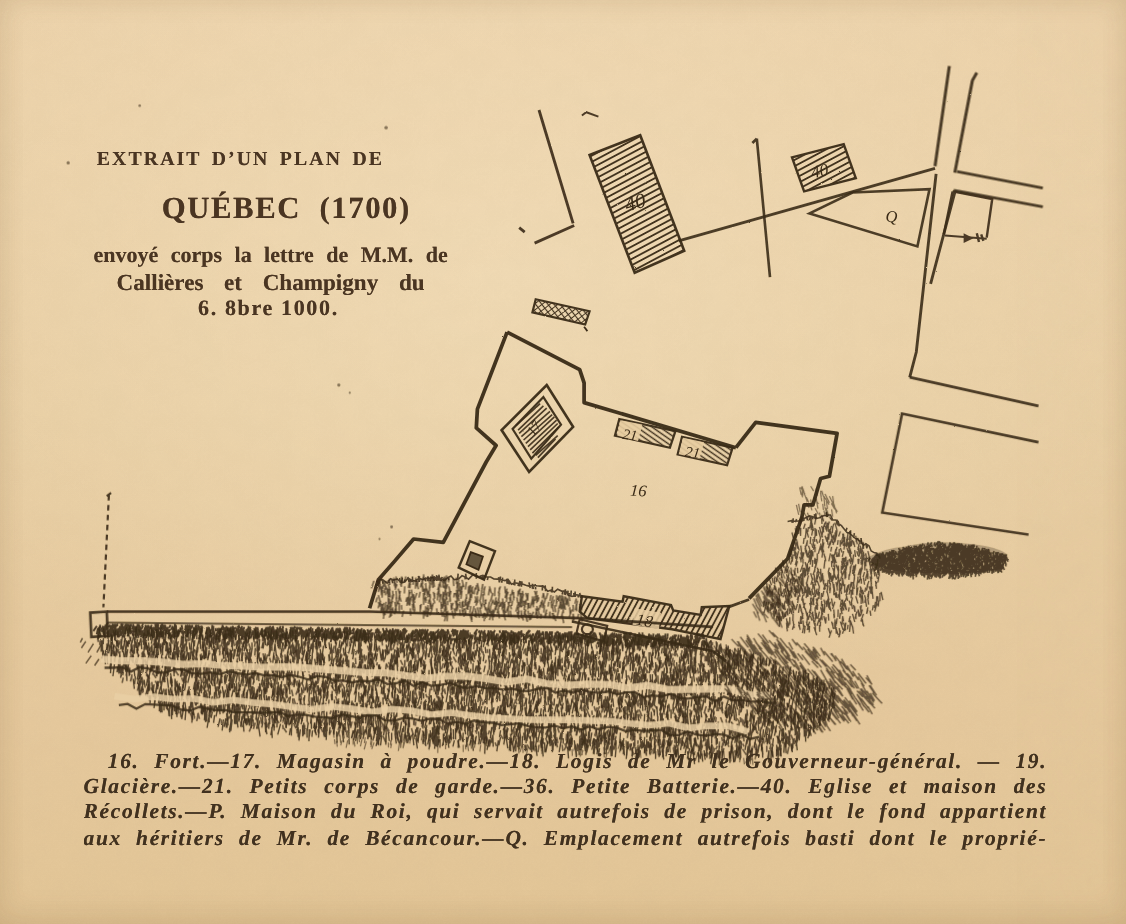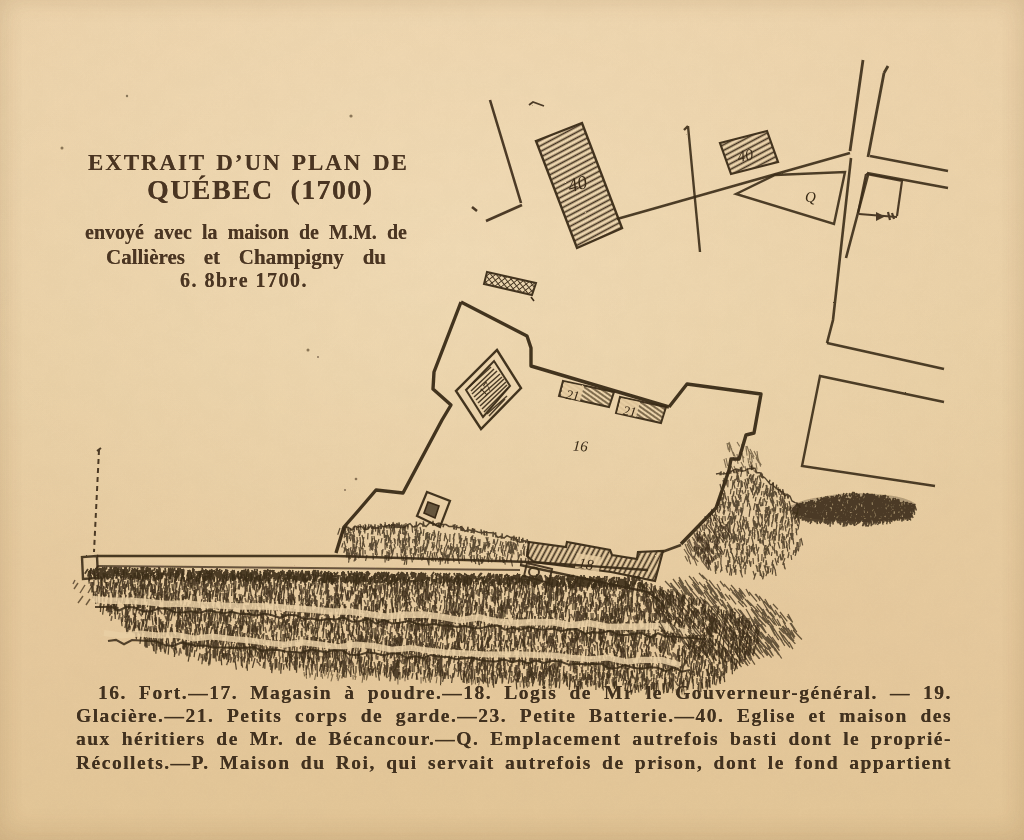--- a/index.html
+++ b/index.html
@@ -4,21 +4,21 @@
 <style>
 html,body{margin:0;padding:0;width:1024px;height:840px;overflow:hidden;}
 body{font-family:"Liberation Serif",serif;position:relative;
 background:
  radial-gradient(ellipse 900px 600px at 45% 30%, rgba(255,242,214,0.30), rgba(255,242,214,0) 70%),
  linear-gradient(180deg,#edd3ab 0%,#e9cfa4 45%,#e6c99d 78%,#e3c697 100%);}
 #edge{position:absolute;inset:0;box-shadow:inset 0 0 24px rgba(115,80,38,0.12), inset 0 -10px 26px rgba(110,75,35,0.08);}
 .t{position:absolute;color:#4a3522;white-space:nowrap;font-weight:bold;text-shadow:0 0 0.5px rgba(74,53,34,0.7);}
 #cap{position:absolute;left:76px;top:681px;width:876px;color:#41311f;text-shadow:0 0 0.6px rgba(65,49,31,0.8);
  font-size:19.5px;line-height:23.2px;font-weight:bold;letter-spacing:1.5px;word-spacing:3px;}
-#cap .j{text-align:justify;text-align-last:justify;height:23.2px;overflow:hidden;}
+#cap .j{text-align:justify;text-align-last:justify;height:23.2px;overflow:hidden;font-style:italic;}
 svg{position:absolute;left:0;top:0;}
 </style>
 </head>
 <body>
 
 <div id="edge"></div>
 
 <svg width="1024" height="840" viewBox="0 0 1024 840">
 <defs>
 <pattern id="hA" width="5" height="5" patternUnits="userSpaceOnUse" patternTransform="rotate(-28)">
@@ -210,28 +210,28 @@
       </g>
 
 <path d="M750 622l4.6 8.6 M740 617l7.1 10.6 M672 601l6.3 10.3 M698 588l7.7 10.3 M714 629l7.5 7.8 M682 594l8.0 9.3 M726 615l6.6 9.0 M698 586l5.9 10.1 M779 631l6.3 11.2 M653 599l7.0 8.2 M719 591l4.3 7.7 M773 604l4.9 5.3 M709 620l5.7 7.5 M689 638l5.9 7.4 M704 627l6.0 6.5 M733 620l6.2 10.6 M665 591l6.8 8.4 M767 636l5.6 6.4 M706 616l6.3 7.7 M694 650l6.9 7.5 M744 618l5.7 7.4 M710 592l7.8 9.0 M660 602l7.0 9.0 M673 625l6.8 7.1 M688 615l4.3 8.0 M749 643l5.4 10.0 M780 612l7.3 9.3 M678 594l7.7 10.0 M693 625l6.0 7.4 M698 619l3.8 7.0 M707 602l5.8 7.6 M757 604l7.8 8.5 M749 592l8.0 9.6 M694 615l6.4 8.3 M756 640l6.7 7.5 M747 647l4.8 5.9 M736 653l6.7 10.8 M743 630l6.2 8.7 M681 639l4.6 5.9 M746 609l5.5 9.7 M687 644l6.1 8.1 M726 612l4.7 6.2 M708 594l6.6 10.0 M737 655l6.5 8.9 M761 632l7.0 8.8 M755 621l4.7 8.6 M767 639l5.6 8.9 M751 619l4.6 7.6 M691 606l5.9 6.6 M772 618l4.6 7.7 M767 622l7.6 8.9 M716 621l4.7 5.6 M715 596l7.2 10.2 M694 648l8.1 9.6 M728 604l6.3 9.0 M716 588l7.5 8.9 M659 621l4.9 8.3 M688 631l4.4 6.4 M770 612l4.6 5.4 M689 576l7.7 9.2 M758 618l5.2 6.5 M727 652l5.3 7.8 M789 633l4.1 7.7 M660 593l7.2 7.6 M737 629l7.9 8.4 M706 613l5.6 6.2 M679 580l4.1 7.4 M725 650l5.3 8.3 M717 651l4.9 8.3 M723 616l5.8 7.2 M767 622l5.7 6.3 M704 626l4.8 8.9 M765 649l6.6 8.6 M655 610l5.9 7.5 M737 592l4.4 6.5 M761 642l7.3 7.8 M743 654l7.0 10.0 M679 605l3.7 6.1 M785 633l6.3 6.9 M703 611l5.1 9.6 M772 637l7.1 9.9 M715 618l6.6 8.8 M717 620l4.5 7.7 M651 597l6.3 7.0 M670 594l6.0 7.4 M704 610l5.1 6.6 M759 606l7.4 10.5 M740 642l5.9 10.3 M679 577l4.6 7.4 M662 592l5.0 9.3 M732 644l7.8 9.6 M727 622l7.3 8.6 M755 653l4.9 5.8 M698 611l5.8 9.6 M758 637l5.8 9.1 M699 573l5.4 6.0 M771 627l5.3 9.3 M658 590l4.5 5.5 M754 630l8.4 9.0 M755 614l4.9 7.3 M681 586l3.9 6.8 M709 609l5.7 6.8 M772 640l7.0 7.6 M729 633l7.3 8.6 M685 589l5.1 6.7 M715 639l6.2 11.2 M708 598l8.0 9.8 M691 604l8.4 9.1 M747 600l5.1 5.7 M659 607l7.2 10.5 M789 642l3.9 7.1 M758 623l7.8 9.8 M679 629l3.6 6.3 M737 618l5.2 5.4 M671 585l6.5 9.8 M779 631l7.5 9.2 M758 618l8.0 8.7 M666 617l6.4 7.9 M698 615l4.4 6.5 M692 643l5.8 8.2 M718 616l4.5 6.5 M723 628l4.2 6.2 M703 652l7.1 7.8 M691 593l5.5 9.0 M706 581l6.6 10.6 M711 621l5.9 6.4 M729 642l5.9 7.8 M748 620l5.2 8.0 M785 628l6.3 7.3 M762 615l6.8 9.6 M750 650l4.0 6.2 M726 655l5.1 7.5 M699 582l6.3 7.1 M695 585l6.9 9.5 M738 609l4.4 5.6 M773 617l6.2 8.9 M718 653l8.4 9.3 M655 597l5.7 6.0 M726 611l6.2 8.2 M725 594l5.0 5.9 M676 621l4.8 5.5 M719 614l4.6 5.5 M680 620l4.2 7.0 M775 610l5.4 8.2 M758 645l4.6 8.0 M777 619l3.8 7.1 M704 599l5.8 7.0 M783 635l6.4 8.8 M670 599l5.7 7.1 M756 629l5.8 9.1 M677 592l6.0 6.2 M746 653l4.7 7.7 M722 604l6.3 7.9 M699 647l5.4 7.9 M701 646l5.9 9.3 M736 625l5.1 9.4 M745 639l7.0 9.3 M677 591l3.8 7.1 M739 590l5.4 8.6 M763 602l5.5 9.4 M727 605l6.5 7.9 M721 644l5.5 9.6 M671 624l3.7 6.4 M789 637l6.4 6.9 M676 605l8.5 9.3 M712 627l3.9 6.1 M770 641l6.5 9.8 M756 640l7.3 9.7 M755 610l5.0 6.3 M681 639l6.3 10.3 M770 605l5.7 10.3 M781 628l4.9 5.4 M733 615l5.7 9.7 M660 592l5.0 5.3 M670 614l7.9 8.3 M747 624l5.1 7.7 M687 584l5.7 6.2 M731 631l7.4 8.4 M712 588l6.1 8.9 M777 634l5.4 6.9 M689 597l5.6 8.1 M676 629l4.9 8.1 M768 647l5.4 9.2 M670 602l6.1 10.3 M767 637l5.1 8.4 M768 648l4.3 6.9 M740 621l5.2 7.5 M750 617l5.7 6.7 M748 652l3.9 7.2 M738 592l4.1 5.8 M765 642l5.6 6.1 M665 598l6.1 7.8 M733 619l6.5 7.1 M710 591l5.3 8.5 M657 591l6.1 11.0 M742 614l5.6 7.1 M682 585l6.2 8.8 M788 629l6.6 8.2 M724 647l4.6 5.5 M720 599l5.2 6.5 M669 599l6.1 10.2 M754 640l6.8 7.7 M678 592l5.3 5.9 M719 633l4.4 5.7 M699 600l5.0 6.4 M755 594l4.8 5.3 M700 597l7.0 7.4 M696 632l4.9 5.8 M724 635l5.8 7.9 M734 624l5.4 6.6 M788 628l6.2 10.7 M755 645l4.2 6.7 M708 650l5.4 10.0 M662 591l5.6 6.5 M755 614l4.2 6.8 M696 638l7.0 9.1 M691 620l8.3 9.2 M793 630l8.9 9.5 M715 594l4.1 6.6 M744 659l4.1 7.0 M709 584l5.8 9.1 M784 640l6.1 7.5 M715 605l4.5 7.9 M744 625l9.0 9.4 M712 589l4.3 7.2 M766 609l7.9 9.1 M665 581l6.4 6.8 M738 601l5.7 6.0 M728 650l5.4 6.3 M655 608l5.4 9.7 M722 614l6.3 9.2 M707 615l6.0 6.7 M707 618l5.8 6.6 M771 624l6.2 10.1 M739 639l7.3 8.4 M783 626l7.5 9.7 M718 641l7.8 9.9 M740 643l5.5 7.1 M766 637l4.7 7.4 M710 645l6.6 7.1 M726 625l7.2 8.1 M709 614l4.5 6.0 M734 608l6.3 7.3 M669 634l6.0 9.0 M735 643l5.2 7.1 M689 592l4.0 7.3 M756 606l7.0 9.4 M663 610l6.5 7.3 M709 652l7.5 8.8 M727 655l5.4 6.3 M762 636l7.1 7.7 M722 638l6.8 8.6 M710 627l4.4 6.0 M715 651l4.7 6.0 M733 614l4.4 7.0 M773 642l6.5 8.7 M692 641l5.9 7.4 M692 626l4.5 7.3 M761 624l5.3 9.1 M775 648l6.7 10.5 M714 650l4.8 6.2 M744 650l6.7 9.2 M704 592l5.5 7.4 M767 604l4.9 5.1 M677 617l6.7 9.6 M662 612l6.5 10.7 M736 659l5.5 8.2 M734 616l6.2 9.5 M666 617l5.0 7.8 M709 595l7.1 10.1 M731 585l8.2 9.4 M693 646l4.6 8.4 M709 580l6.9 8.8 M712 608l4.9 6.4 M692 591l7.8 9.0 M763 650l4.5 5.9 M686 621l4.6 8.5 M692 611l6.9 9.9 M749 632l8.5 8.9 M740 610l7.4 9.6 M696 584l7.6 10.2 M736 594l5.8 8.0 M712 620l5.0 8.6 M714 613l4.6 8.2 M655 588l3.9 5.9 M685 634l5.9 6.6 M724 584l6.0 6.8 M652 599l5.1 6.1 M698 634l4.5 6.7 M652 594l4.9 5.6 M764 601l5.7 7.1 M694 611l5.7 7.4 M739 591l5.0 7.3 M696 645l7.2 8.2 M768 605l8.5 9.6 M791 630l4.0 7.1 M690 589l4.8 5.2 M683 588l6.2 7.9 M726 627l5.5 8.0 M709 623l7.7 8.5 M732 592l8.2 8.8 M686 623l5.5 8.3 M681 609l4.6 8.4 M753 651l6.2 7.6 M663 629l4.9 8.4 M676 631l7.2 8.9 M754 617l7.5 9.4 M756 594l4.1 7.0 M682 637l5.2 8.3 M721 592l5.1 8.7 M685 580l5.7 9.4 M763 609l5.4 9.7 M779 628l5.4 5.6 M687 584l5.5 6.1 M751 632l8.0 10.1 M704 633l5.4 9.8 M686 615l4.8 5.6 M657 597l6.6 8.6 M695 651l4.5 7.0 M661 627l3.8 6.6 M681 582l6.0 8.6 M768 634l7.7 10.4 M655 601l6.1 9.5 M654 601l4.4 8.2 M666 612l6.3 7.6 M706 646l6.2 7.8 M675 589l5.5 9.8 M767 645l6.2 10.9 M730 628l7.0 7.8 M744 617l7.6 10.4 M740 589l5.6 7.7 M676 596l4.4 6.4 M770 626l5.2 9.7 M727 602l6.0 8.3 M788 614l4.6 8.4 M754 619l5.8 7.7 M778 635l6.8 10.9 M738 651l6.6 10.7 M671 583l3.7 6.2 M707 582l5.7 7.3 M754 632l5.6 9.1 M679 578l6.6 11.2 M738 628l6.5 9.0 M649 587l4.6 6.9 M696 588l5.9 7.7 M750 603l8.8 9.3 M722 600l5.1 8.9 M737 647l6.1 11.1 M762 648l6.4 6.8 M684 641l5.7 8.0 M790 623l4.9 7.3 M729 650l5.9 10.0 M707 585l4.9 7.9 M739 588l3.7 6.0 M717 589l5.0 8.9 M681 590l4.6 8.1 M714 602l5.9 8.5 M700 620l4.0 6.5 M787 633l7.1 7.8 M681 605l8.3 9.3 M701 639l6.4 7.7 M743 659l3.8 6.0 M711 615l5.4 6.0 M758 639l7.9 9.7 M688 629l6.3 7.9 M670 598l6.4 6.9 M780 615l5.6 8.9 M742 601l4.8 5.9 M714 648l5.1 6.2 M684 588l7.0 8.6 M730 656l6.0 11.3 M745 599l6.0 7.2 M702 575l5.5 5.7 M726 610l7.4 9.7 M713 606l5.3 7.8 M768 616l6.8 8.7 M653 597l7.0 9.1 M726 655l8.1 8.7 M693 582l5.0 8.7 M672 633l4.7 6.9 M687 606l6.6 7.8 M693 633l6.2 7.0 M762 617l6.7 7.6 M669 595l5.0 6.5 M733 647l5.4 10.0 M747 632l4.8 8.7 M685 586l6.9 10.0 M754 625l7.0 8.3 M708 626l6.0 6.3 M707 644l4.7 6.3 M702 634l5.9 8.9 M673 579l7.3 9.7 M734 590l7.1 10.6 M725 638l4.9 6.2 M737 596l6.1 7.5 M692 598l5.5 6.6 M751 609l5.6 7.4 M708 594l8.5 8.9 M672 613l5.7 7.4 M750 657l4.9 7.7 M659 591l5.9 9.5 M679 597l4.8 7.9 M737 592l5.8 7.9 M765 599l5.7 10.0 M673 617l8.0 8.6 M773 631l5.7 9.2 M760 616l6.4 7.1 M689 635l5.4 9.2 M716 626l6.7 8.2 M659 599l7.4 9.6 M730 588l5.9 7.7 M783 621l4.7 8.7 M787 616l5.8 6.3 M704 586l4.7 8.5 M705 653l6.0 8.9 M760 641l6.2 8.1 M652 595l6.1 6.8 M710 638l5.8 7.9 M704 584l3.8 6.0 M746 589l3.7 6.8 M707 640l7.5 8.1 M768 620l5.5 7.1 M668 590l5.7 6.7 M701 642l7.7 9.0 M730 646l8.4 9.4 M770 641l5.5 10.1 M756 629l8.0 8.4 M695 586l4.9 7.0 M698 618l6.7 7.6 M709 638l5.2 7.9 M738 655l4.0 7.0 M662 626l5.2 9.3 M735 647l7.1 9.6 M686 638l5.3 9.8 M767 637l4.8 5.7 M706 628l7.4 9.0 M677 613l5.9 6.3 M692 584l7.5 10.2 M759 596l5.5 7.2 M756 648l4.8 6.0 M700 621l4.5 5.9 M693 577l5.7 7.8 M718 620l6.2 9.2 M774 648l4.9 7.2 M682 612l6.7 10.6 M670 625l6.2 9.6 M678 582l5.9 8.7 M740 648l4.5 7.6 M766 643l4.8 5.9 M703 606l5.1 9.0 M729 595l7.1 9.4 M692 599l4.8 6.8 M747 650l4.4 7.4 M703 650l5.7 7.1 M757 648l7.1 9.5 M742 635l5.9 8.6 M717 584l3.6 6.5 M682 586l4.7 8.7 M706 628l5.6 9.1 M770 612l5.5 8.5 M705 623l4.5 8.3 M722 619l6.6 10.1 M687 623l4.3 6.3 M782 626l5.9 10.0 M689 608l5.4 5.7 M663 606l7.7 8.8 M739 627l5.6 7.7 M762 612l7.0 10.9 M704 590l6.8 7.3 M709 617l5.3 7.0 M712 621l7.1 8.0 M791 623l5.8 9.1 M659 626l8.3 9.6 M748 624l6.3 9.7 M691 649l5.7 7.3 M720 581l4.4 5.8 M751 607l7.2 10.2 M687 605l6.5 9.1 M707 648l5.9 6.8 M670 583l7.8 8.3 M699 632l6.9 10.3 M693 582l4.8 7.2 M704 637l5.2 8.9 M712 618l5.1 8.4" stroke="#3a2b18" stroke-width="1.25" fill="none" opacity="0.75"></path>
 
 <path d="M758 458l2.6 8.6 M728 443l3.8 6.1 M731 448l2.9 8.0 M737 459l1.1 4.9 M749 451l4.8 7.7 M731 466l4.3 7.4 M737 442l2.7 4.4 M756 463l1.0 6.7 M746 448l1.1 7.7 M749 464l1.4 5.6 M741 462l3.1 5.7 M734 466l3.0 7.8 M737 454l1.2 6.8 M746 446l0.6 6.1 M745 466l1.1 5.3 M727 443l1.3 6.6 M740 452l4.1 6.1 M750 461l2.4 8.3 M756 457l5.3 8.1 M742 453l1.6 9.3 M726 458l1.6 7.8 M728 447l1.7 5.1 M757 451l0.9 7.0 M729 443l1.0 7.5 M751 462l3.3 9.2 M749 451l0.9 9.4 M747 446l1.8 5.6 M750 449l4.1 8.0 M751 453l1.3 9.5 M756 458l3.0 5.0 M724 459l2.2 8.9 M733 457l2.6 4.6 M754 451l3.5 7.1 M729 442l2.0 5.2 M733 452l2.2 4.8 M748 458l0.6 5.5 M742 444l0.7 6.7" stroke="#3a2b18" stroke-width="1.1" fill="none" opacity="0.6"></path>
 
 <path d="M716 535l2.3 6.8 M704 552l4.1 7.6 M704 538l2.5 6.7 M694 534l3.9 8.6 M707 560l4.0 10.7 M702 561l5.9 8.0 M684 549l5.6 8.7 M704 556l3.9 4.9 M708 557l2.4 5.6 M716 546l6.5 8.9 M720 524l4.2 5.0 M692 537l4.4 5.9 M704 542l3.5 8.4 M704 532l4.7 10.4 M705 548l4.6 7.4 M699 531l4.4 10.1 M726 528l5.1 6.0 M687 550l5.7 7.9 M707 546l6.8 8.4 M710 524l5.1 10.5 M690 550l3.2 9.4 M688 556l2.7 8.2 M685 544l3.8 9.0 M718 534l5.4 8.5 M698 538l4.5 7.8 M693 539l7.5 9.2 M703 534l4.5 5.8 M694 539l4.6 9.8 M706 559l3.5 8.2 M695 543l7.6 9.2 M687 544l4.0 8.0 M725 529l5.2 8.1 M715 534l3.7 10.5 M694 539l3.7 11.2 M694 533l5.9 9.9 M709 553l5.4 7.1 M707 542l3.0 6.6 M721 530l3.7 11.0 M717 531l4.8 5.9 M702 538l5.5 7.2 M704 555l6.0 8.7 M708 525l5.6 6.8 M699 545l4.6 6.5 M698 551l3.9 10.0 M705 562l3.4 7.7 M696 533l4.2 8.1 M717 518l3.6 6.3 M714 540l3.1 6.3 M709 551l3.5 9.8 M698 534l5.1 8.4 M707 547l5.5 6.4 M708 534l3.4 8.9 M693 556l3.8 9.6 M715 543l7.7 8.8 M685 556l2.8 5.6 M726 524l2.4 5.7 M706 540l3.6 8.8 M689 539l3.0 7.6 M705 542l2.4 6.4 M687 541l5.6 10.4 M693 556l5.3 5.9 M703 544l3.6 7.3 M694 542l3.7 10.9 M701 539l4.7 6.5 M694 546l4.1 10.0 M697 533l2.6 6.7 M704 524l7.6 8.8 M717 525l2.9 5.9 M721 518l3.4 6.9 M699 552l3.5 10.4 M710 518l3.7 8.1 M713 515l4.4 7.1 M694 549l5.0 8.5 M719 536l4.8 6.6 M697 552l5.3 6.7 M688 540l5.3 8.8" stroke="#3a2b18" stroke-width="1.2" fill="none" opacity="0.7"></path>
 </g>
 </svg>
 
-<div class="t" style="left:88px;top:134px;font-size:23px;letter-spacing:1.9px;word-spacing:3px;margin-top:16px;">EXTRAIT D’UN PLAN DE</div>
+<div class="t" style="left:88px;top:134px;font-size:18px;letter-spacing:1.9px;word-spacing:3px;">EXTRAIT D’UN PLAN DE</div>
 
 <div class="t" style="left:147px;top:174px;width:230px;font-size:28px;letter-spacing:1.4px;">QUÉBEC&nbsp;&nbsp;(1700)</div>
 
-<div class="t" style="left:85px;top:221px;width:322px;text-align:justify;text-align-last:justify;font-size:20px;">envoyé avec la maison de M.M. de</div>
+<div class="t" style="left:85px;top:221px;width:322px;text-align:justify;text-align-last:justify;font-size:20px;">envoyé corps la lettre de M.M. de</div>
 
 <div class="t" style="left:106px;top:245px;width:280px;text-align:justify;text-align-last:justify;font-size:21px;">Callières et Champigny du</div>
 
-<div class="t" style="left:180px;top:269px;font-size:20px;letter-spacing:1.5px;">6. 8bre 1700.</div>
+<div class="t" style="left:180px;top:269px;font-size:20px;letter-spacing:1.5px;">6. 8bre 1000.</div>
 
 <div id="cap">
 <div class="j"><span style="display:inline-block;width:22px;"></span>16. Fort.—17. Magasin à poudre.—18. Logis de Mr le Gouverneur-général. — 19.</div>
-<div class="j">Glacière.—21. Petits corps de garde.—23. Petite Batterie.—40. Eglise et maison des</div>
+<div class="j">Glacière.—21. Petits corps de garde.—36. Petite Batterie.—40. Eglise et maison des</div>
+<div class="j">Récollets.—P. Maison du Roi, qui servait autrefois de prison, dont le fond appartient</div>
 <div class="j">aux héritiers de Mr. de Bécancour.—Q. Emplacement autrefois basti dont le proprié-</div>
-<div class="j">Récollets.—P. Maison du Roi, qui servait autrefois de prison, dont le fond appartient</div>
 </div>
 
 </body></html>

